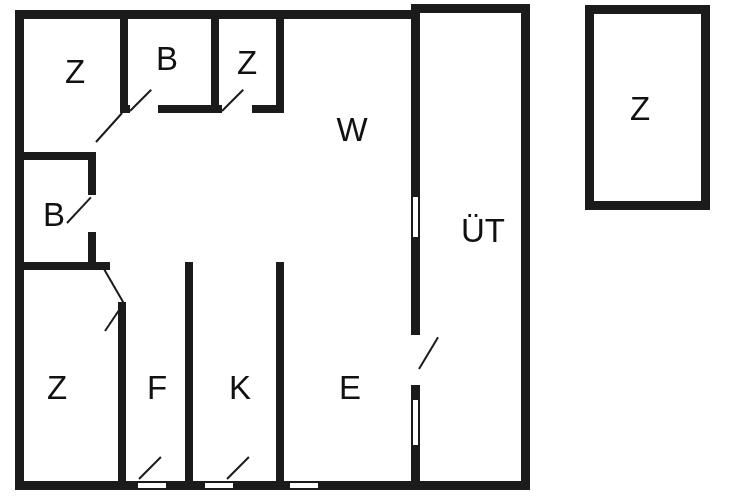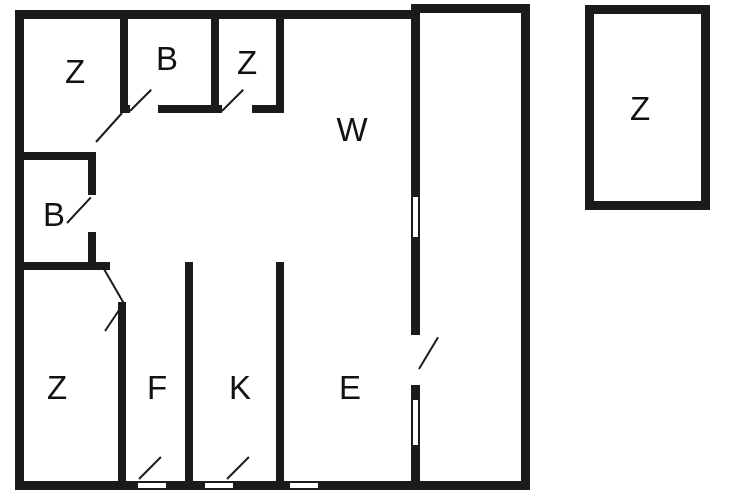--- a/index.html
+++ b/index.html
@@ -78,19 +78,20 @@
   <div class="door" style="left:105px;top:330px;width:34px;transform:rotate(-56deg);"></div>
   <div class="door" style="left:139px;top:478px;width:31px;transform:rotate(-45deg);"></div>
   <div class="door" style="left:227px;top:478px;width:31px;transform:rotate(-45deg);"></div>
   <div class="door" style="left:419px;top:368px;width:37px;transform:rotate(-59deg);"></div>
 
   <div class="label" style="left:75px;top:72px;">Z</div>
   <div class="label" style="left:167px;top:59px;">B</div>
   <div class="label" style="left:247px;top:63px;">Z</div>
   <div class="label" style="left:352px;top:130px;">W</div>
   <div class="label" style="left:54px;top:215px;">B</div>
+  <div class="label" style="left:483px;top:231px;">ÜT</div>
   <div class="label" style="left:57px;top:388px;">Z</div>
   <div class="label" style="left:157px;top:388px;">F</div>
   <div class="label" style="left:240px;top:388px;">K</div>
   <div class="label" style="left:350px;top:388px;">E</div>
   <div class="label" style="left:640px;top:109px;">Z</div>
 
 </div>
 
 </body></html>

